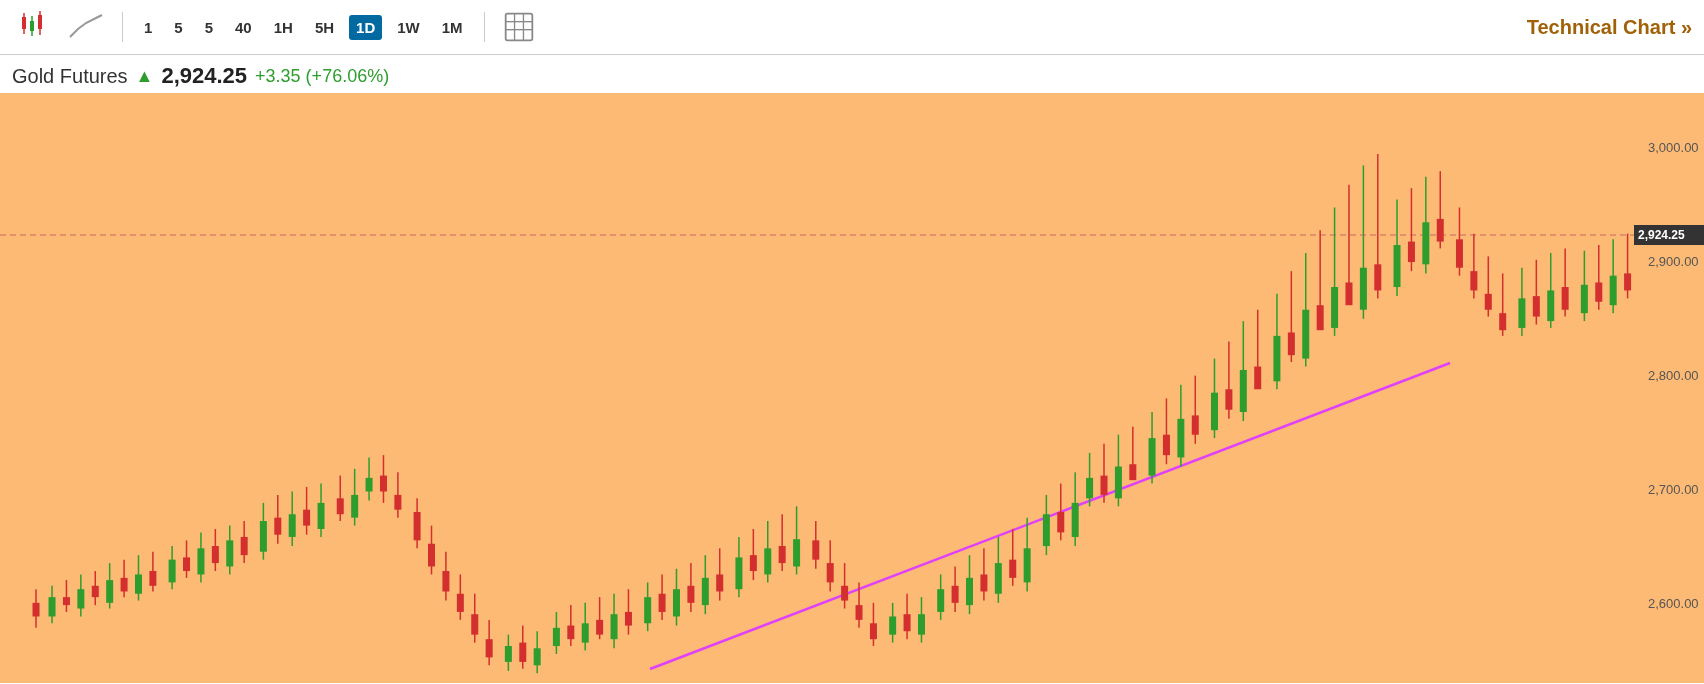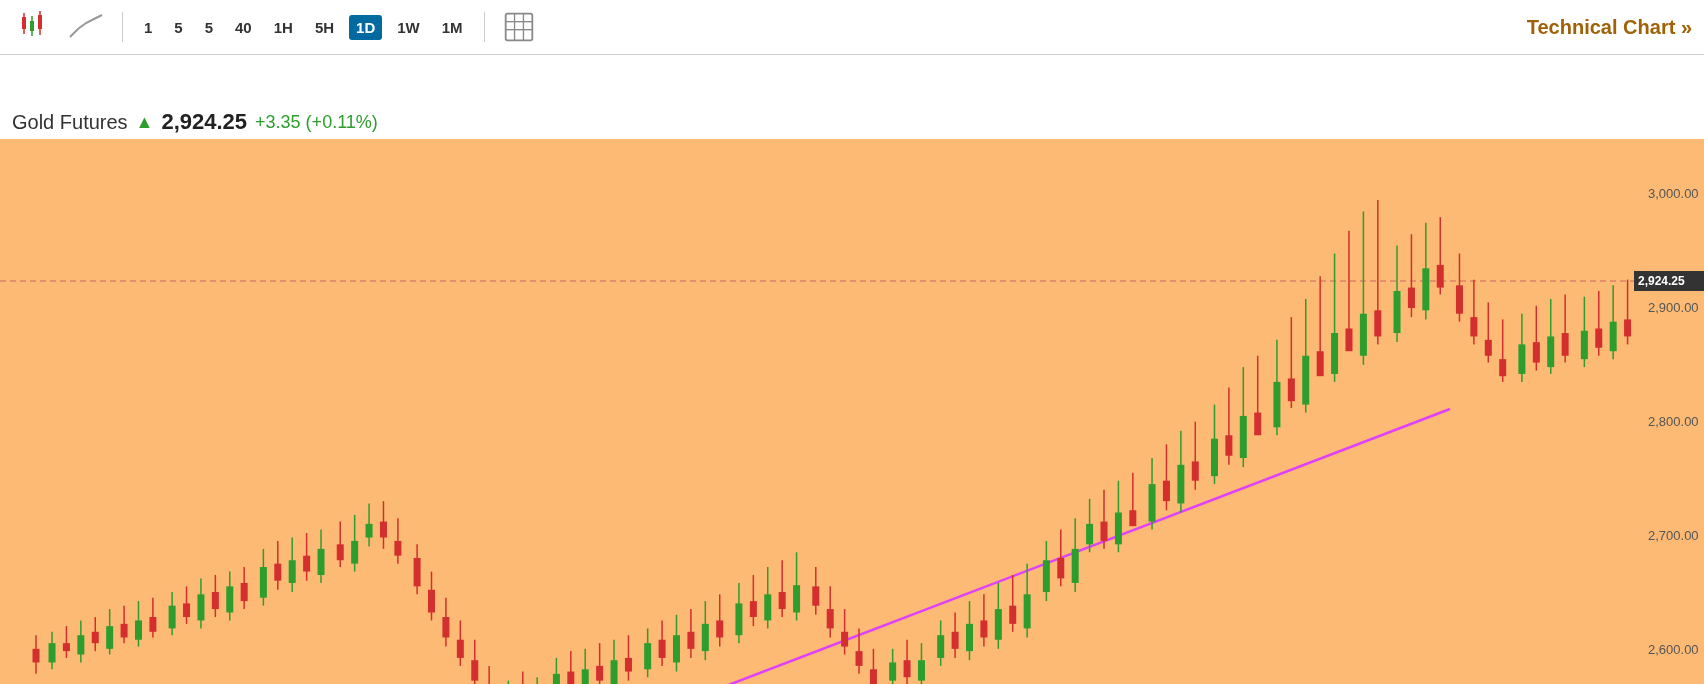--- a/index.html
+++ b/index.html
@@ -48,21 +48,20 @@
     
     .candle-icon svg { width: 36px; height: 36px; }
     .line-icon svg { width: 36px; height: 36px; }
 
     
     #price-header {
       padding: 8px 12px 4px 12px;
       display: flex;
       align-items: center;
       gap: 8px;
-      margin-top: 46px;
     }
     .symbol-name {
       font-size: 20px;
       color: #333;
       font-weight: 400;
     }
     .price-arrow {
       color: #2d9e2d;
       font-size: 18px;
     }
@@ -141,21 +140,21 @@
     </svg>
   </div>
 
   <a class="technical-chart-link">Technical Chart »</a>
 </div>
 
 <div id="price-header">
   <span class="symbol-name">Gold Futures</span>
   <span class="price-arrow">▲</span>
   <span class="price-value">2,924.25</span>
-  <span class="price-change">+3.35 (+0.11%)</span>
+  <span class="price-change">+3.35 (+76.06%)</span>
 </div>
 
 <div id="chart-container">
   <svg id="chart-svg" xmlns="http://www.w3.org/2000/svg">
 
     <line x1="0" y1="142" x2="1640" y2="142" stroke="#cc6666" stroke-width="1.2" stroke-dasharray="6,4"></line>
 
     <line x1="650" y1="576" x2="1450" y2="270" stroke="#e040fb" stroke-width="2.5"></line>
 
     <text x="1648" y="59" font-size="13" fill="#555" text-anchor="start">3,000.00</text>

